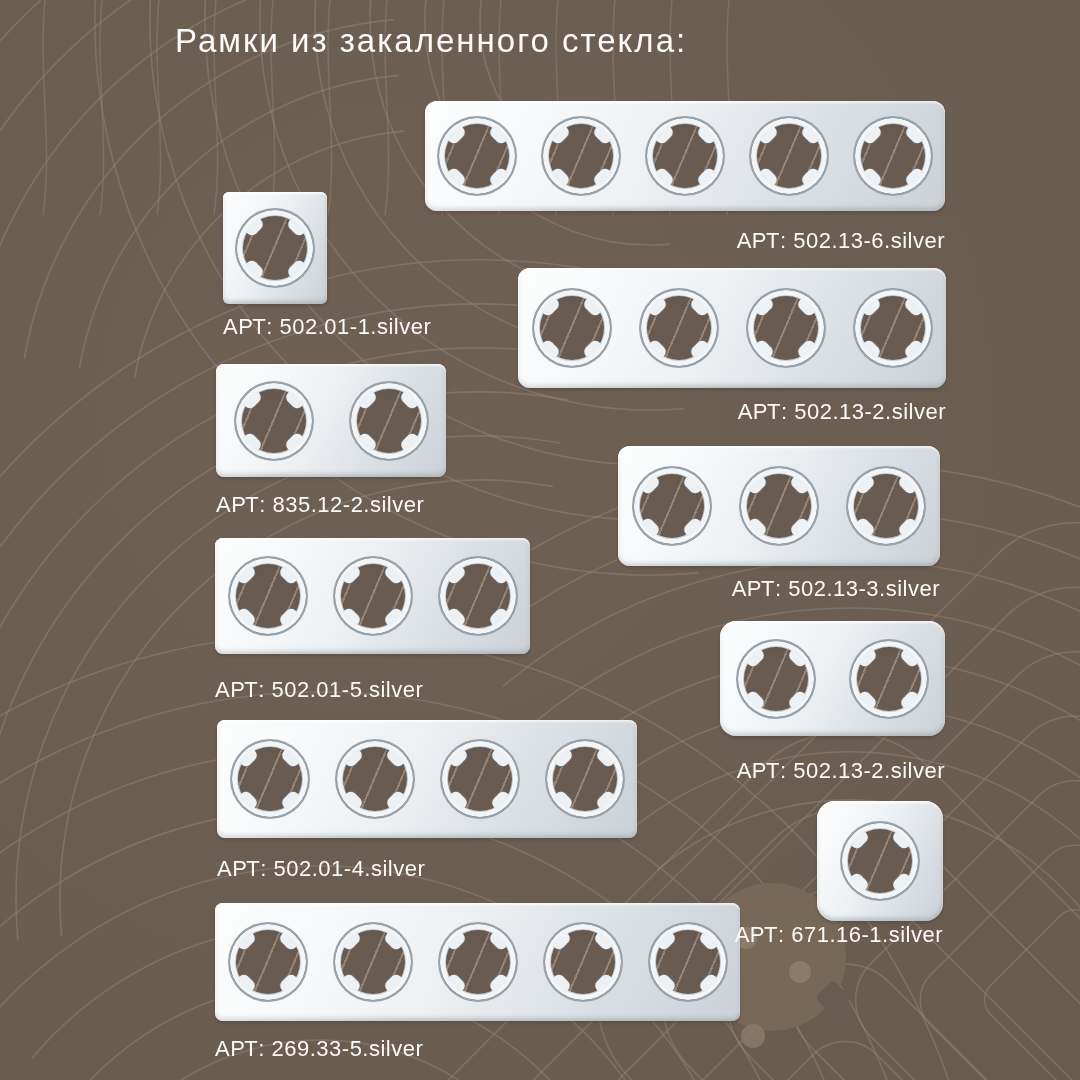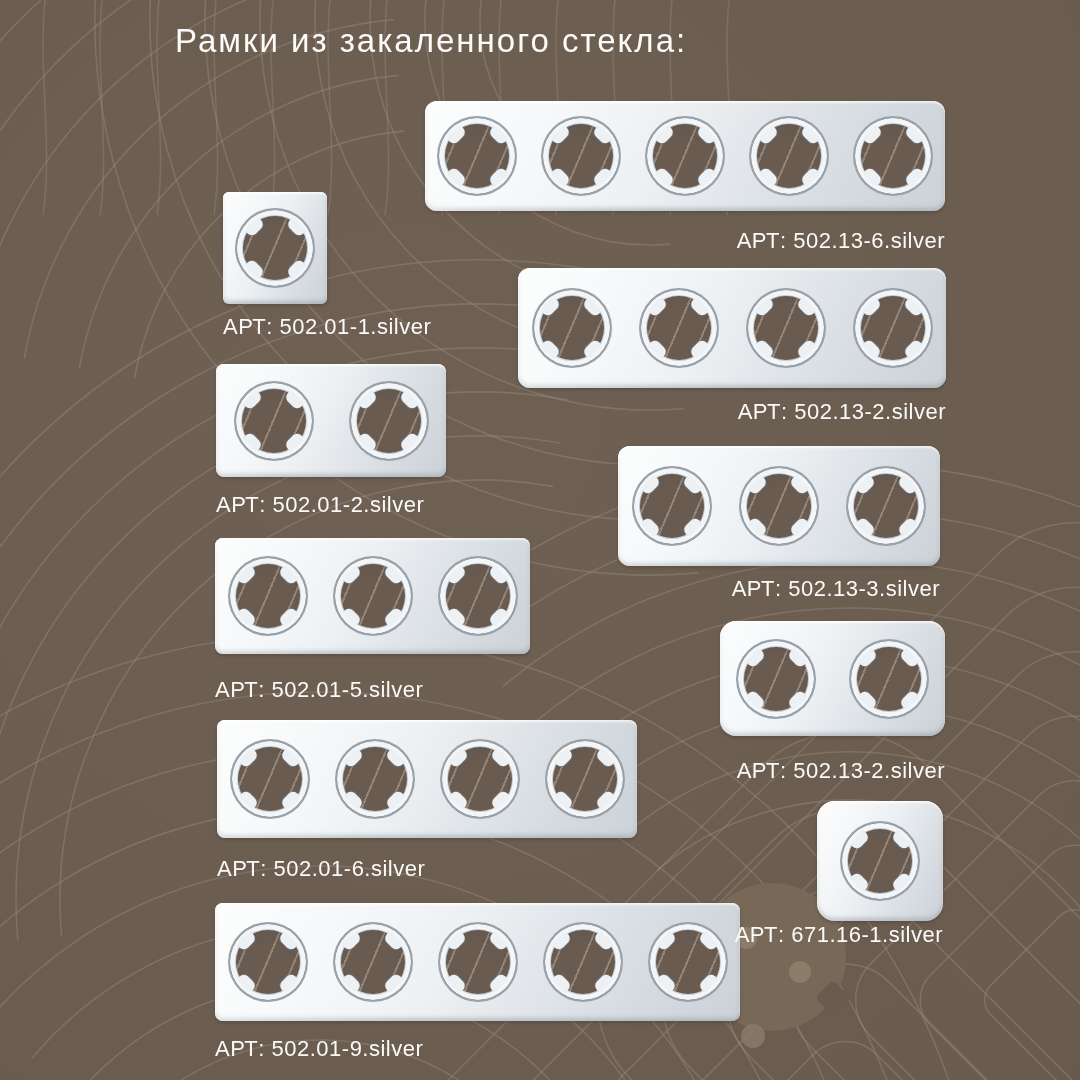--- a/index.html
+++ b/index.html
@@ -155,21 +155,21 @@
         <span class="tab" style="transform: rotate(225deg) translateY(-29px);"></span>
         <span class="tab" style="transform: rotate(315deg) translateY(-29px);"></span>
       </div>
       <div class="hole dark">
         <span class="tab" style="transform: rotate(45deg) translateY(-29px);"></span>
         <span class="tab" style="transform: rotate(135deg) translateY(-29px);"></span>
         <span class="tab" style="transform: rotate(225deg) translateY(-29px);"></span>
         <span class="tab" style="transform: rotate(315deg) translateY(-29px);"></span>
       </div>
     </div>
-  <figcaption class="label">АРТ: 502.01-2.silver</figcaption>
+  <figcaption class="label">АРТ: 835.12-2.silver</figcaption>
 </figure>
 <figure class="product left p2">
   <div class="frame">
       <div class="hole dark">
         <span class="tab" style="transform: rotate(45deg) translateY(-29px);"></span>
         <span class="tab" style="transform: rotate(135deg) translateY(-29px);"></span>
         <span class="tab" style="transform: rotate(225deg) translateY(-29px);"></span>
         <span class="tab" style="transform: rotate(315deg) translateY(-29px);"></span>
       </div>
       <div class="hole dark">
@@ -207,21 +207,21 @@
         <span class="tab" style="transform: rotate(225deg) translateY(-29px);"></span>
         <span class="tab" style="transform: rotate(315deg) translateY(-29px);"></span>
       </div>
       <div class="hole dark">
         <span class="tab" style="transform: rotate(45deg) translateY(-29px);"></span>
         <span class="tab" style="transform: rotate(135deg) translateY(-29px);"></span>
         <span class="tab" style="transform: rotate(225deg) translateY(-29px);"></span>
         <span class="tab" style="transform: rotate(315deg) translateY(-29px);"></span>
       </div>
     </div>
-  <figcaption class="label">АРТ: 502.01-6.silver</figcaption>
+  <figcaption class="label">АРТ: 502.01-4.silver</figcaption>
 </figure>
 <figure class="product left p4">
   <div class="frame">
       <div class="hole dark">
         <span class="tab" style="transform: rotate(45deg) translateY(-29px);"></span>
         <span class="tab" style="transform: rotate(135deg) translateY(-29px);"></span>
         <span class="tab" style="transform: rotate(225deg) translateY(-29px);"></span>
         <span class="tab" style="transform: rotate(315deg) translateY(-29px);"></span>
       </div>
       <div class="hole dark">
@@ -242,21 +242,21 @@
         <span class="tab" style="transform: rotate(225deg) translateY(-29px);"></span>
         <span class="tab" style="transform: rotate(315deg) translateY(-29px);"></span>
       </div>
       <div class="hole dark">
         <span class="tab" style="transform: rotate(45deg) translateY(-29px);"></span>
         <span class="tab" style="transform: rotate(135deg) translateY(-29px);"></span>
         <span class="tab" style="transform: rotate(225deg) translateY(-29px);"></span>
         <span class="tab" style="transform: rotate(315deg) translateY(-29px);"></span>
       </div>
     </div>
-  <figcaption class="label">АРТ: 502.01-9.silver</figcaption>
+  <figcaption class="label">АРТ: 269.33-5.silver</figcaption>
 </figure>
 <figure class="product right p5">
   <div class="frame">
       <div class="hole dark">
         <span class="tab" style="transform: rotate(45deg) translateY(-29px);"></span>
         <span class="tab" style="transform: rotate(135deg) translateY(-29px);"></span>
         <span class="tab" style="transform: rotate(225deg) translateY(-29px);"></span>
         <span class="tab" style="transform: rotate(315deg) translateY(-29px);"></span>
       </div>
       <div class="hole dark">

